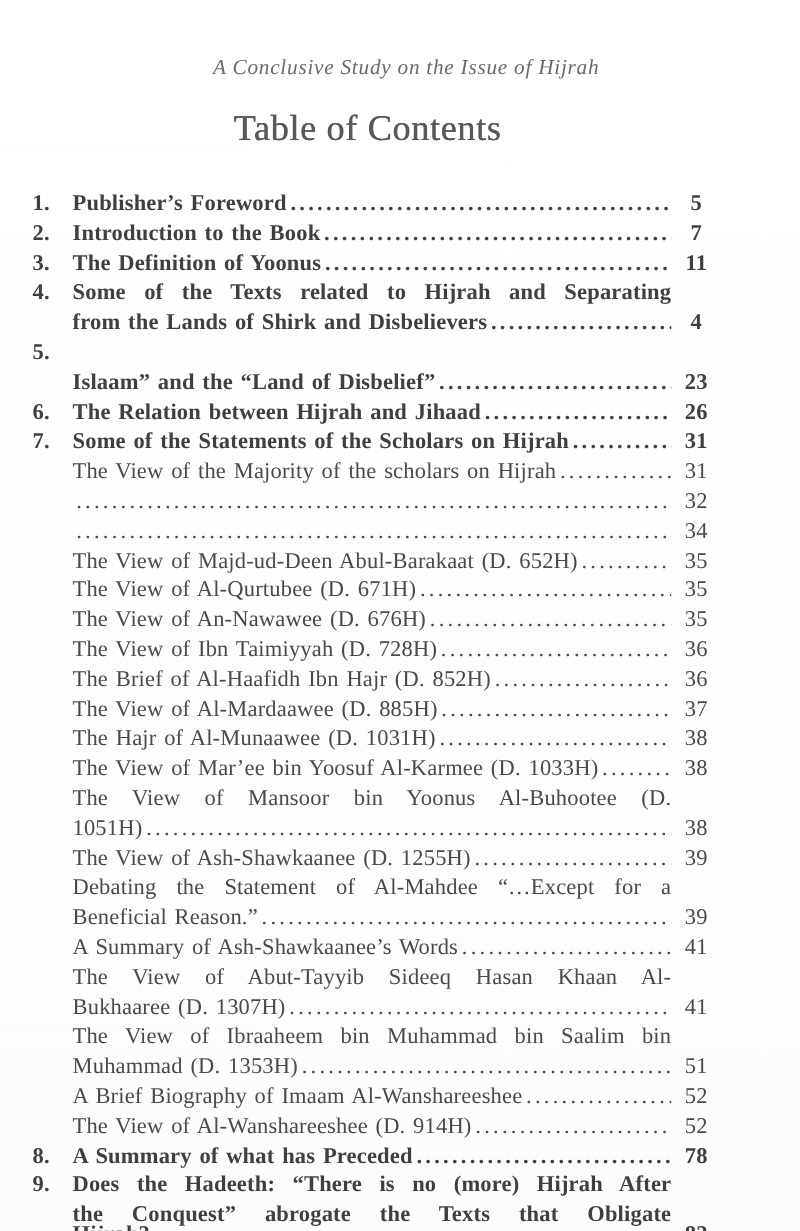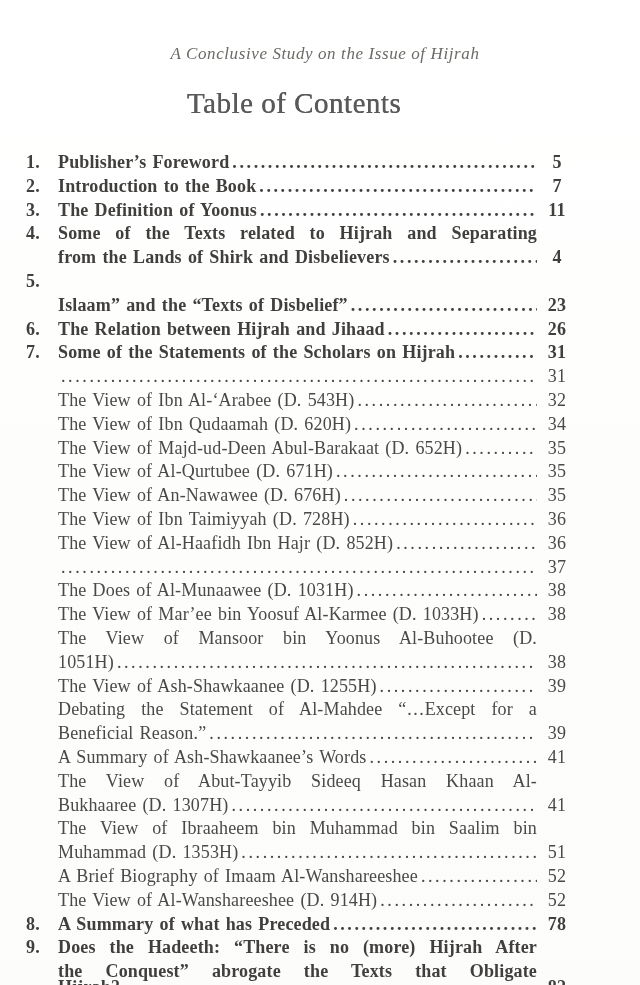--- a/index.html
+++ b/index.html
@@ -106,50 +106,49 @@
     <span class="leader"></span>
     <span class="page">4</span>
   </div>
     <div class="row bold justify">
     <span class="num">5.</span>
 
     <span class="page"></span>
   </div>
     <div class="row bold">
     <span class="num"></span>
-    <span class="text">Islaam” and the “Texts of Disbelief”</span>
+    <span class="text">Islaam” and the “Land of Disbelief”</span>
     <span class="leader"></span>
     <span class="page">23</span>
   </div>
     <div class="row bold">
     <span class="num">6.</span>
     <span class="text">The Relation between Hijrah and Jihaad</span>
     <span class="leader"></span>
     <span class="page">26</span>
   </div>
     <div class="row bold">
     <span class="num">7.</span>
     <span class="text">Some of the Statements of the Scholars on Hijrah</span>
     <span class="leader"></span>
     <span class="page">31</span>
   </div>
     <div class="row">
     <span class="num"></span>
+    <span class="text">The View of the Majority of the scholars on Hijrah</span>
     <span class="leader"></span>
     <span class="page">31</span>
   </div>
     <div class="row">
     <span class="num"></span>
-    <span class="text">The View of Ibn Al-‘Arabee (D. 543H)</span>
     <span class="leader"></span>
     <span class="page">32</span>
   </div>
     <div class="row">
     <span class="num"></span>
-    <span class="text">The View of Ibn Qudaamah (D. 620H)</span>
     <span class="leader"></span>
     <span class="page">34</span>
   </div>
     <div class="row">
     <span class="num"></span>
     <span class="text">The View of Majd-ud-Deen Abul-Barakaat (D. 652H)</span>
     <span class="leader"></span>
     <span class="page">35</span>
   </div>
     <div class="row">
@@ -165,32 +164,33 @@
     <span class="page">35</span>
   </div>
     <div class="row">
     <span class="num"></span>
     <span class="text">The View of Ibn Taimiyyah (D. 728H)</span>
     <span class="leader"></span>
     <span class="page">36</span>
   </div>
     <div class="row">
     <span class="num"></span>
-    <span class="text">The View of Al-Haafidh Ibn Hajr (D. 852H)</span>
+    <span class="text">The Brief of Al-Haafidh Ibn Hajr (D. 852H)</span>
     <span class="leader"></span>
     <span class="page">36</span>
   </div>
     <div class="row">
     <span class="num"></span>
+    <span class="text">The View of Al-Mardaawee (D. 885H)</span>
     <span class="leader"></span>
     <span class="page">37</span>
   </div>
     <div class="row">
     <span class="num"></span>
-    <span class="text">The Does of Al-Munaawee (D. 1031H)</span>
+    <span class="text">The Hajr of Al-Munaawee (D. 1031H)</span>
     <span class="leader"></span>
     <span class="page">38</span>
   </div>
     <div class="row">
     <span class="num"></span>
     <span class="text">The View of Mar’ee bin Yoosuf Al-Karmee (D. 1033H)</span>
     <span class="leader"></span>
     <span class="page">38</span>
   </div>
     <div class="row justify">

